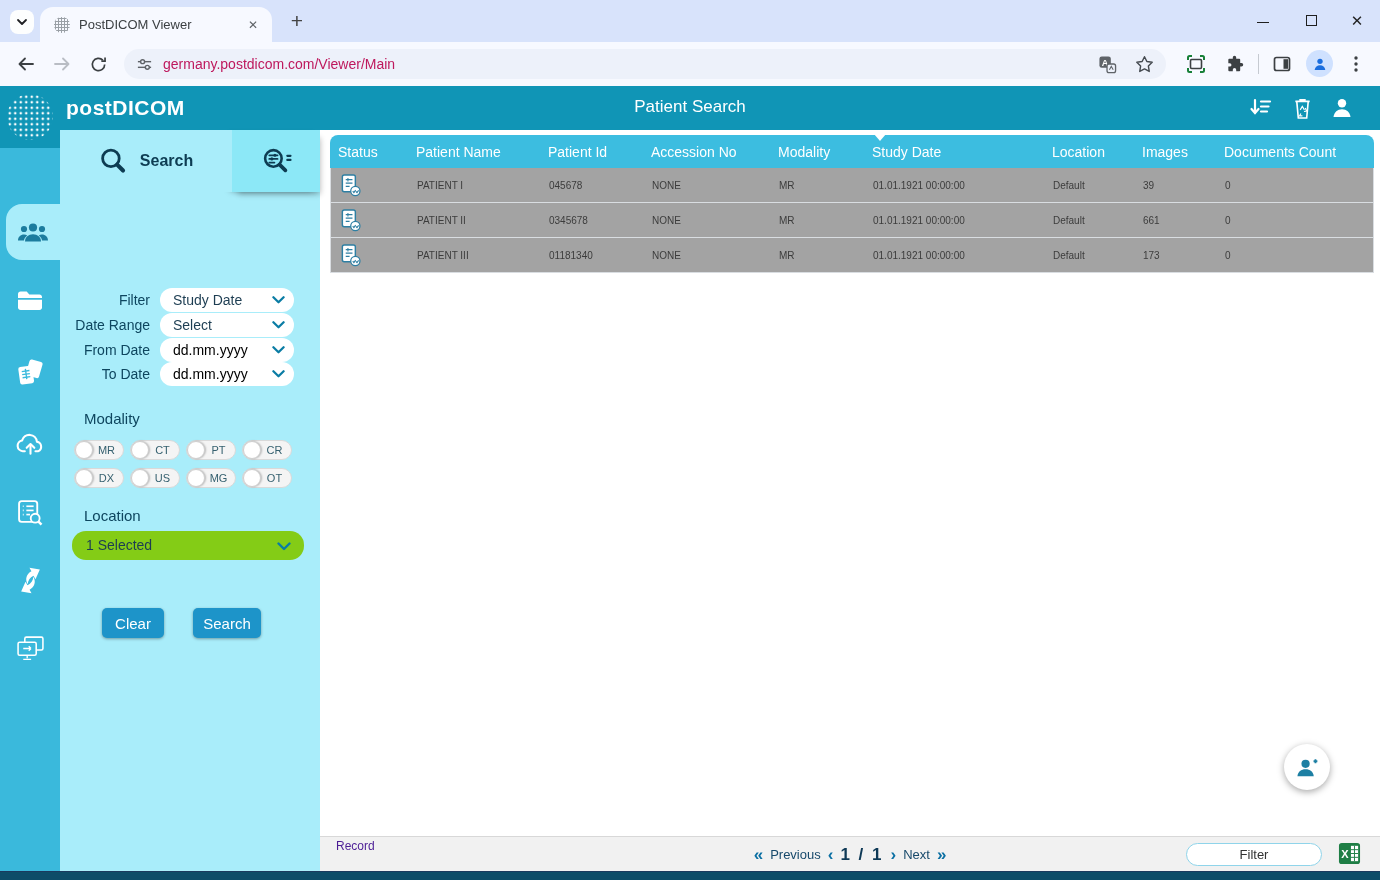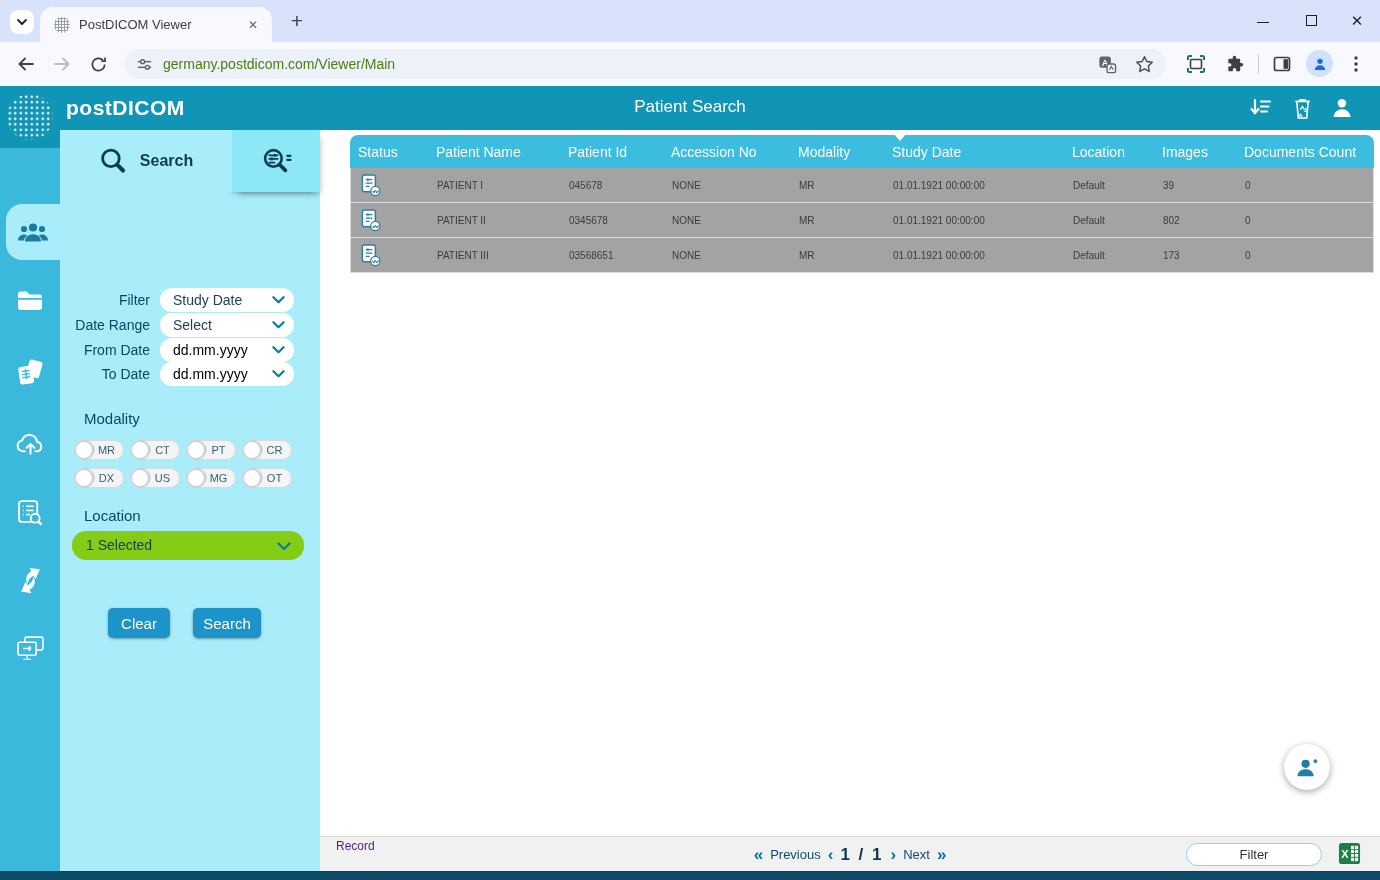--- a/index.html
+++ b/index.html
@@ -15,21 +15,21 @@
   #tab-close { color:#5f6368; font-size:12px; padding:2px 4px; }
   #new-tab-btn { left:284px; top:9px; font-size:21px; color:#444; width:26px; height:26px; text-align:center; line-height:24px; }
   .win-ctl { top:8px; width:30px; height:26px; color:#1f1f1f; text-align:center; line-height:26px; font-size:14px; }
   #win-min { left:1248px; } #win-max { left:1296px; } #win-close { left:1342px; font-size:15px; }
   #win-max i { display:inline-block; width:11px; height:11px; border:1.4px solid #1f1f1f; margin-top:7px; }
   #win-min i { display:inline-block; width:12px; border-top:1.6px solid #1f1f1f; margin-bottom:3px; }
 
   #toolbar { left:0; top:42px; width:1380px; height:44px; background:#f7f9ff; }
   .tb-ic { top:52px; width:24px; height:24px; display:flex; align-items:center; justify-content:center; }
   #url-pill { left:124px; top:49px; width:1042px; height:30px; background:#edf1fa; border-radius:15px; display:flex; align-items:center; padding:0 12px; }
-  #url-text { font-size:14px; color:#4d7c0f; margin-left:10px; flex:1; }
+  #url-text { font-size:14px; color:#be185d; margin-left:10px; flex:1; }
   #avatar { left:1306px; top:50px; width:27px; height:27px; border-radius:50%; background:#cfe1ff; display:flex; align-items:center; justify-content:center; }
   #tb-divider { left:1258px; top:54px; width:1px; height:20px; background:#c6cad1; }
 
   
   #app-header { left:0; top:86px; width:1380px; height:44px; background:#1095b6; }
   #logo { left:66px; top:96px; color:#fff; font-size:21px; font-weight:bold; letter-spacing:.5px; }
   #page-title { left:0; top:97px; width:1380px; text-align:center; color:#fff; font-size:17px; font-weight:normal; }
   .hdr-ic { top:94px; width:28px; height:28px; color:#fff; display:flex; align-items:center; justify-content:center; }
 
   
@@ -52,26 +52,26 @@
   .form-select.muted { color:#000000; }
   .chev { position:absolute; right:9px; top:8px; }
   #modality-label { left:84px; top:410px; font-size:15px; color:#0e465f; }
   .pill { position:absolute; width:50px; height:20px; background:#f4f4f4; border:1px solid #d9d9d9; border-radius:10px; display:flex; align-items:center; }
   .pill .knob { width:18px; height:18px; background:#fff; border:1px solid #cfcfcf; border-radius:50%; box-shadow:1px 0 2px rgba(0,0,0,.25); }
   .pill .pl { flex:1; text-align:center; font-size:11px; color:#35606f; padding-right:3px; }
   #location-label { left:84px; top:507px; font-size:15px; color:#0e465f; }
   #location-select { left:72px; top:531px; width:232px; height:29px; background:#84cc16; border-radius:14px; font-size:14px; color:#1d3d52; line-height:29px; padding-left:14px; }
   #location-select .chev { top:11px; right:13px; }
   .btn { top:608px; height:30px; background:#1d94c9; border-radius:5px; color:#fff; font-size:15px; display:flex; align-items:center; justify-content:center; box-shadow:0 1px 3px rgba(0,0,0,.35); }
-  #btn-clear { left:108px; width:62px; }
+  #btn-clear { left:102px; width:62px; }
   #btn-search { left:193px; width:68px; }
 
   
   #tbl { left:330px; top:135px; width:1044px; }
-  .tr { display:grid; grid-template-columns:78px 132px 103px 127px 94px 180px 90px 82px 1fr;margin-left:20px; }
+  .tr { display:grid; grid-template-columns:78px 132px 103px 127px 94px 180px 90px 82px 1fr; }
   #tbl-head { height:33px; background:#3cbde0; border-radius:8px 8px 0 0; color:#fff; font-size:14px; }
   #tbl-head > div { display:flex; align-items:center; padding-left:8px; position:relative; }
   .data-row { height:35px; background:#a3a3a3; border-bottom:1px solid #d9dde1; border-left:1px solid #d9dde1; border-right:1px solid #d9dde1; font-size:10px; color:#3c3c3c; }
   .data-row > div { display:flex; align-items:center; padding-left:8px; }
   .sort-tri { position:absolute; top:-1px; left:10px; width:0; height:0; border-left:6px solid transparent; border-right:6px solid transparent; border-top:7px solid #fff; }
 
   
   #main-footer { left:320px; top:836px; width:1060px; height:35px; background:#f1f1f1; border-top:1px solid #d8d8d8; }
   #record-block { left:16px; top:2px; color:#4c1d95; font-size:12px; line-height:15px; }
   #record-value { font-size:13px; font-weight:bold;margin-top:36px; }
@@ -472,38 +472,38 @@
               <path d="M14.3 18.9l1.2 1.4 1.8-2.4M17.6 19.1l1.1 1.2 1.7-2.2" stroke-width="1.2"></path>
             </svg>
           </span>
         </div>
       <div>PATIENT II</div>
       <div>0345678</div>
       <div>NONE</div>
       <div>MR</div>
       <div>01.01.1921 00:00:00</div>
       <div>Default</div>
-      <div>802</div>
+      <div>661</div>
       <div>0</div>
     </div>
 
     <div class="tr data-row">
       <div>
           <span>
             <svg width="25" height="25" viewBox="0 0 26 26" fill="none" stroke="#2e7fa3" stroke-width="1.5">
               <rect x="3.5" y="2" width="13.5" height="17.5" rx="2" fill="#fff"></rect>
               <path d="M7 7h7M7 10.5h7M7 14h4" stroke-width="1.3"></path>
               <path d="M9.3 5.2v3.6" stroke-width="1.1"></path>
               <circle cx="17" cy="18.8" r="4.8" fill="#fff" stroke-width="1.3"></circle>
               <path d="M14.3 18.9l1.2 1.4 1.8-2.4M17.6 19.1l1.1 1.2 1.7-2.2" stroke-width="1.2"></path>
             </svg>
           </span>
         </div>
       <div>PATIENT III</div>
-      <div>03568651</div>
+      <div>01181340</div>
       <div>NONE</div>
       <div>MR</div>
       <div>01.01.1921 00:00:00</div>
       <div>Default</div>
       <div>173</div>
       <div>0</div>
     </div>
   </div>
 
   <div id="fab" class="abs">

